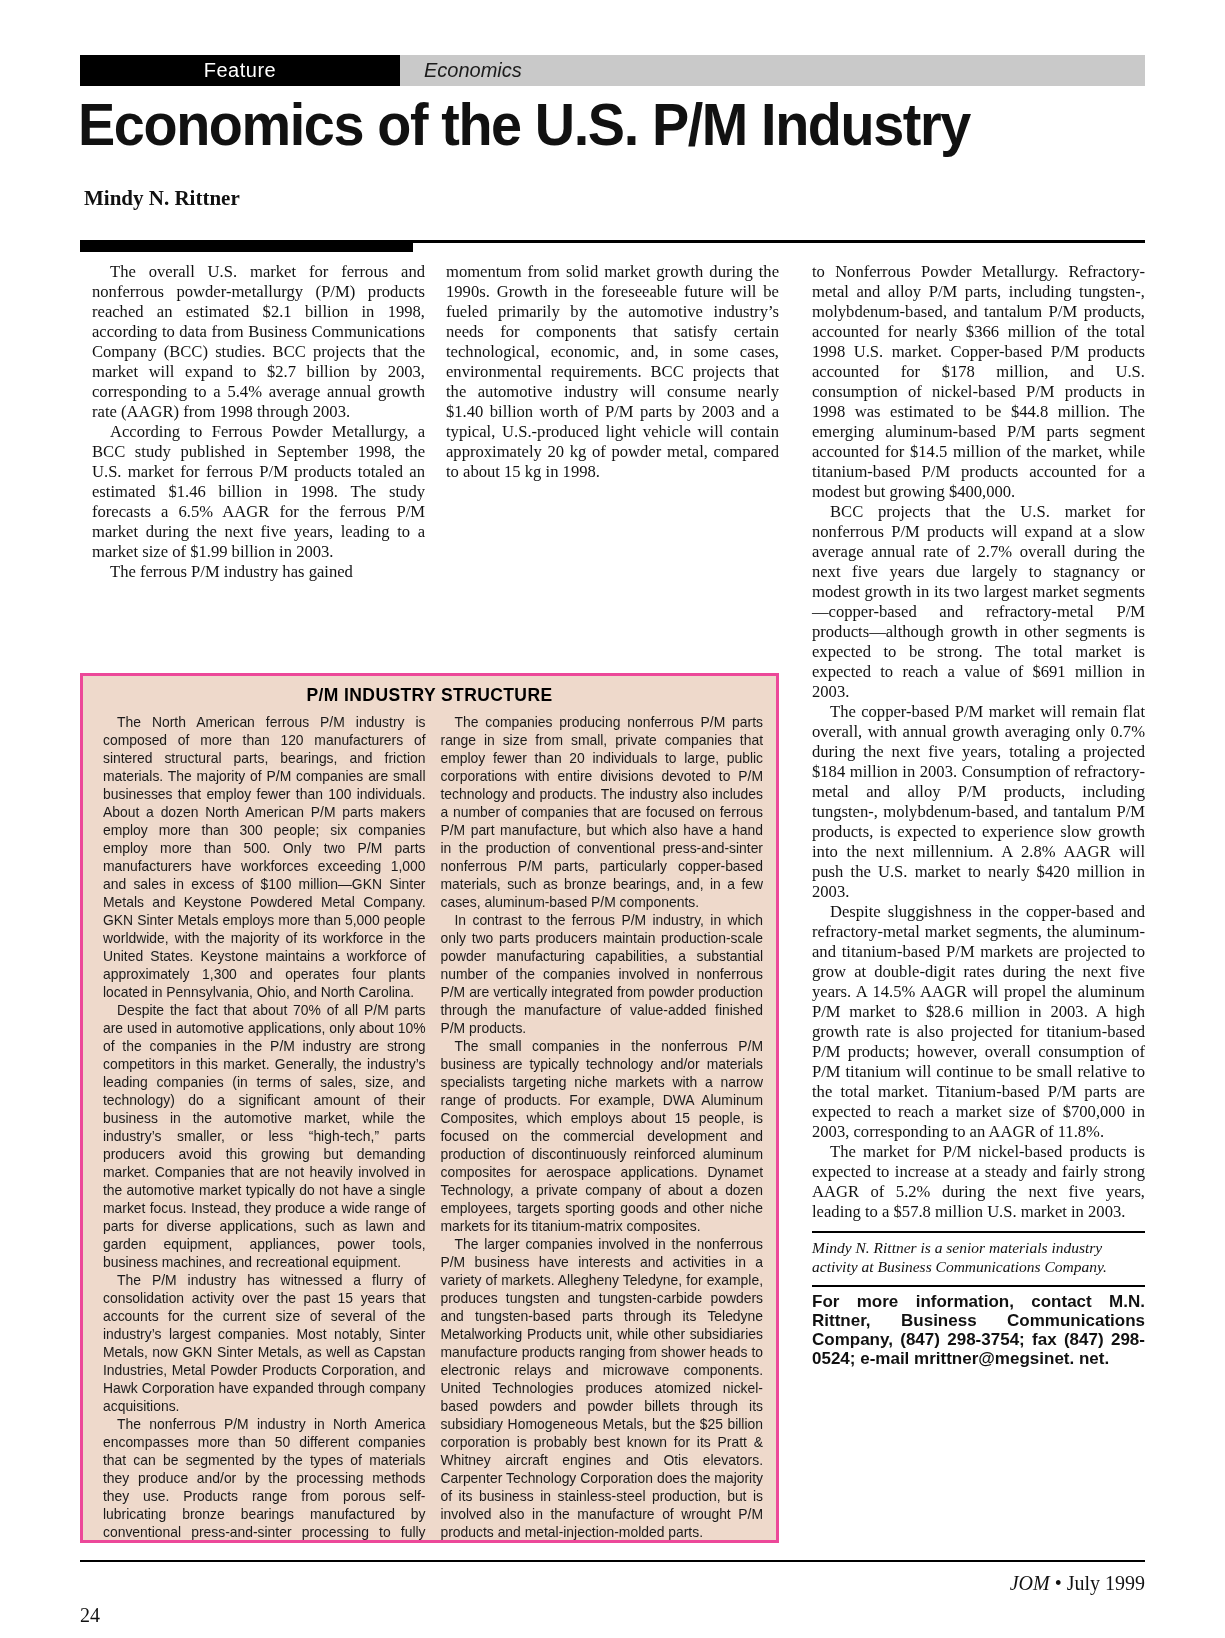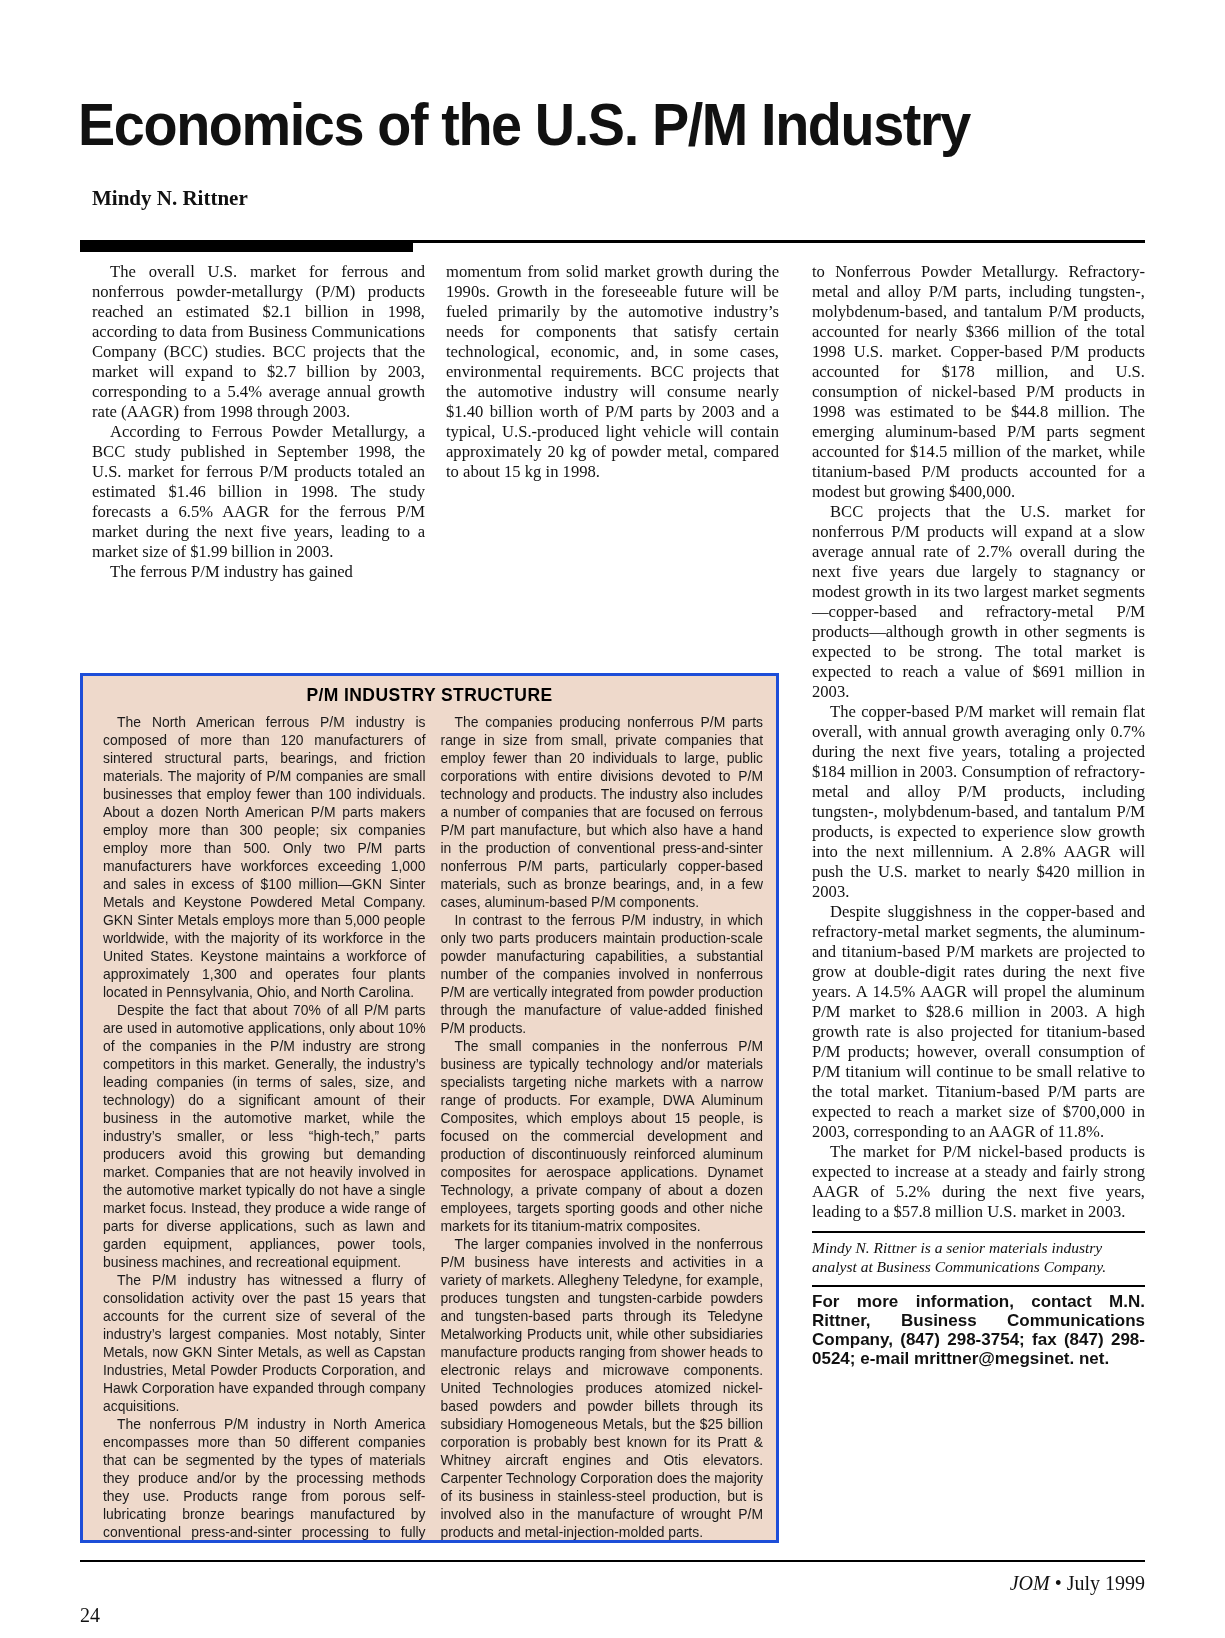--- a/index.html
+++ b/index.html
@@ -18,36 +18,36 @@
     flex:1; background:#c9c9c9; color:#1c1c1c; display:flex; align-items:center;
     font-family:"Liberation Sans", sans-serif; font-style:italic; font-size:20px; padding-left:24px;
   }
   
   .title {
     position:absolute; left:78px; top:90px; margin:0;
     font-family:"Liberation Sans", sans-serif; font-weight:bold; font-size:60px;
     letter-spacing:-1.5px; white-space:nowrap;
     transform:scaleX(0.93); transform-origin:left top;
   }
-  .author { position:absolute; left:92px; top:186px; font-weight:bold; font-size:21px; }
+  .author { position:absolute; left:84px; top:186px; font-weight:bold; font-size:21px; }
   
   .rule-thick { position:absolute; left:80px; top:240px; width:333px; height:12px; background:#000; }
   .rule-thin  { position:absolute; left:413px; top:240px; width:732px; height:3px; background:#000; }
   
   .bodycol { position:absolute; width:333px; font-size:16.6px; line-height:20px; text-align:justify; }
   .bodycol p { margin:0; }
   .bodycol p.ind { text-indent:18px; }
   #col1 { left:80px;  top:262px; height:400px; overflow:hidden;margin-left:12px; }
   #col2 { left:446px; top:262px; height:400px; overflow:hidden; }
   #col3 { left:812px; top:262px; }
   .cite { }
   
   .sidebar {
     position:absolute; left:80px; top:673px; width:699px; height:870px;
-    background:#eed9cb; border:3px solid #1d4ed8; box-sizing:border-box; overflow:hidden;
+    background:#eed9cb; border:3px solid #ec4899; box-sizing:border-box; overflow:hidden;
   }
   .sidebar-title {
     text-align:center; font-family:"Liberation Sans", sans-serif; font-weight:bold;
     font-size:17.5px; letter-spacing:0.4px; margin-top:9px; color:#000;
   }
   .sidebar-cols { display:flex; gap:15px; padding:7px 13px 0 20px; }
   .sidebar-col {
     width:50%; font-family:"Liberation Sans", sans-serif; font-size:13.9px;
     line-height:18px; text-align:justify; color:#1a1a1a;
   }
@@ -64,20 +64,28 @@
   .footer-rule { position:absolute; left:80px; top:1560px; width:1065px; height:2px; background:#000; }
   .footer-left  { position:absolute; left:80px;  top:1572px; font-size:20px;margin-top:32px; }
   .footer-right { position:absolute; right:80px; top:1572px; font-size:20px; }
   .footer-right .jname { font-style:italic; }
 </style>
 </head>
 <body>
 
 <div class="page">
 
+  <div class="kicker">
+    <div class="kicker-feature">
+      <span>Feature</span>
+    </div>
+    <div class="kicker-section">
+      <span>Economics</span>
+    </div>
+  </div>
 
   <h1 class="title">Economics of the U.S. P/M Industry</h1>
   <div class="author">Mindy N. Rittner</div>
 
   <div class="rule-thick"></div>
   <div class="rule-thin"></div>
 
   <div class="bodycol" id="col1">
     <p class="ind">The overall U.S. market for ferrous and nonferrous powder-metallurgy (P/M) products reached an estimated $2.1 billion in 1998, according to data from Business Communications Company (BCC) studies. BCC projects that the market will expand to $2.7 billion by 2003, corresponding to a 5.4% average annual growth rate (AAGR) from 1998 through 2003.</p>
     <p class="ind"><span>According to </span><span class="cite">Ferrous Powder Metallurgy</span><span>, a BCC study published in September 1998, the U.S. market for ferrous P/M products totaled an estimated $1.46 billion in 1998. The study forecasts a 6.5% AAGR for the ferrous P/M market during the next five years, leading to a market size of $1.99 billion in 2003.</span></p>
@@ -88,21 +96,21 @@
     <p>momentum from solid market growth during the 1990s. Growth in the foreseeable future will be fueled primarily by the automotive industry’s needs for components that satisfy certain technological, economic, and, in some cases, environmental requirements. BCC projects that the automotive industry will consume nearly $1.40 billion worth of P/M parts by 2003 and a typical, U.S.-produced light vehicle will contain approximately 20 kg of powder metal, compared to about 15 kg in 1998.</p>
   </div>
 
   <div class="bodycol" id="col3">
     <p><span>to </span><span class="cite">Nonferrous Powder Metallurgy</span><span>. Refractory-metal and alloy P/M parts, including tungsten-, molybdenum-based, and tantalum P/M products, accounted for nearly $366 million of the total 1998 U.S. market. Copper-based P/M products accounted for $178 million, and U.S. consumption of nickel-based P/M products in 1998 was estimated to be $44.8 million. The emerging aluminum-based P/M parts segment accounted for $14.5 million of the market, while titanium-based P/M products accounted for a modest but growing $400,000.</span></p>
     <p class="ind">BCC projects that the U.S. market for nonferrous P/M products will expand at a slow average annual rate of 2.7% overall during the next five years due largely to stagnancy or modest growth in its two largest market segments—copper-based and refractory-metal P/M products—although growth in other segments is expected to be strong. The total market is expected to reach a value of $691 million in 2003.</p>
     <p class="ind">The copper-based P/M market will remain flat overall, with annual growth averaging only 0.7% during the next five years, totaling a projected $184 million in 2003. Consumption of refractory-metal and alloy P/M products, including tungsten-, molybdenum-based, and tantalum P/M products, is expected to experience slow growth into the next millennium. A 2.8% AAGR will push the U.S. market to nearly $420 million in 2003.</p>
     <p class="ind">Despite sluggishness in the copper-based and refractory-metal market segments, the aluminum- and titanium-based P/M markets are projected to grow at double-digit rates during the next five years. A 14.5% AAGR will propel the aluminum P/M market to $28.6 million in 2003. A high growth rate is also projected for titanium-based P/M products; however, overall consumption of P/M titanium will continue to be small relative to the total market. Titanium-based P/M parts are expected to reach a market size of $700,000 in 2003, corresponding to an AAGR of 11.8%.</p>
     <p class="ind">The market for P/M nickel-based products is expected to increase at a steady and fairly strong AAGR of 5.2% during the next five years, leading to a $57.8 million U.S. market in 2003.</p>
     <hr class="bio-rule">
-    <p class="bio">Mindy N. Rittner is a senior materials industry analyst at Business Communications Company.</p>
+    <p class="bio">Mindy N. Rittner is a senior materials industry activity at Business Communications Company.</p>
     <hr class="bio-rule">
     <p class="contact">For more information, contact M.N. Rittner, Business Communications Company, (847) 298-3754; fax (847) 298-0524; e-mail mrittner@megsinet. net.</p>
   </div>
 
   <div class="sidebar">
     <div class="sidebar-title">P/M INDUSTRY STRUCTURE</div>
     <div class="sidebar-cols">
       <div class="sidebar-col">
         <p class="ind">The North American ferrous P/M industry is composed of more than 120 manufacturers of sintered structural parts, bearings, and friction materials. The majority of P/M companies are small businesses that employ fewer than 100 individuals. About a dozen North American P/M parts makers employ more than 300 people; six companies employ more than 500. Only two P/M parts manufacturers have workforces exceeding 1,000 and sales in excess of $100 million—GKN Sinter Metals and Keystone Powdered Metal Company. GKN Sinter Metals employs more than 5,000 people worldwide, with the majority of its workforce in the United States. Keystone maintains a workforce of approximately 1,300 and operates four plants located in Pennsylvania, Ohio, and North Carolina.</p>
         <p class="ind">Despite the fact that about 70% of all P/M parts are used in automotive applications, only about 10% of the companies in the P/M industry are strong competitors in this market. Generally, the industry’s leading companies (in terms of sales, size, and technology) do a significant amount of their business in the automotive market, while the industry’s smaller, or less “high-tech,” parts producers avoid this growing but demanding market. Companies that are not heavily involved in the automotive market typically do not have a single market focus. Instead, they produce a wide range of parts for diverse applications, such as lawn and garden equipment, appliances, power tools, business machines, and recreational equipment.</p>

